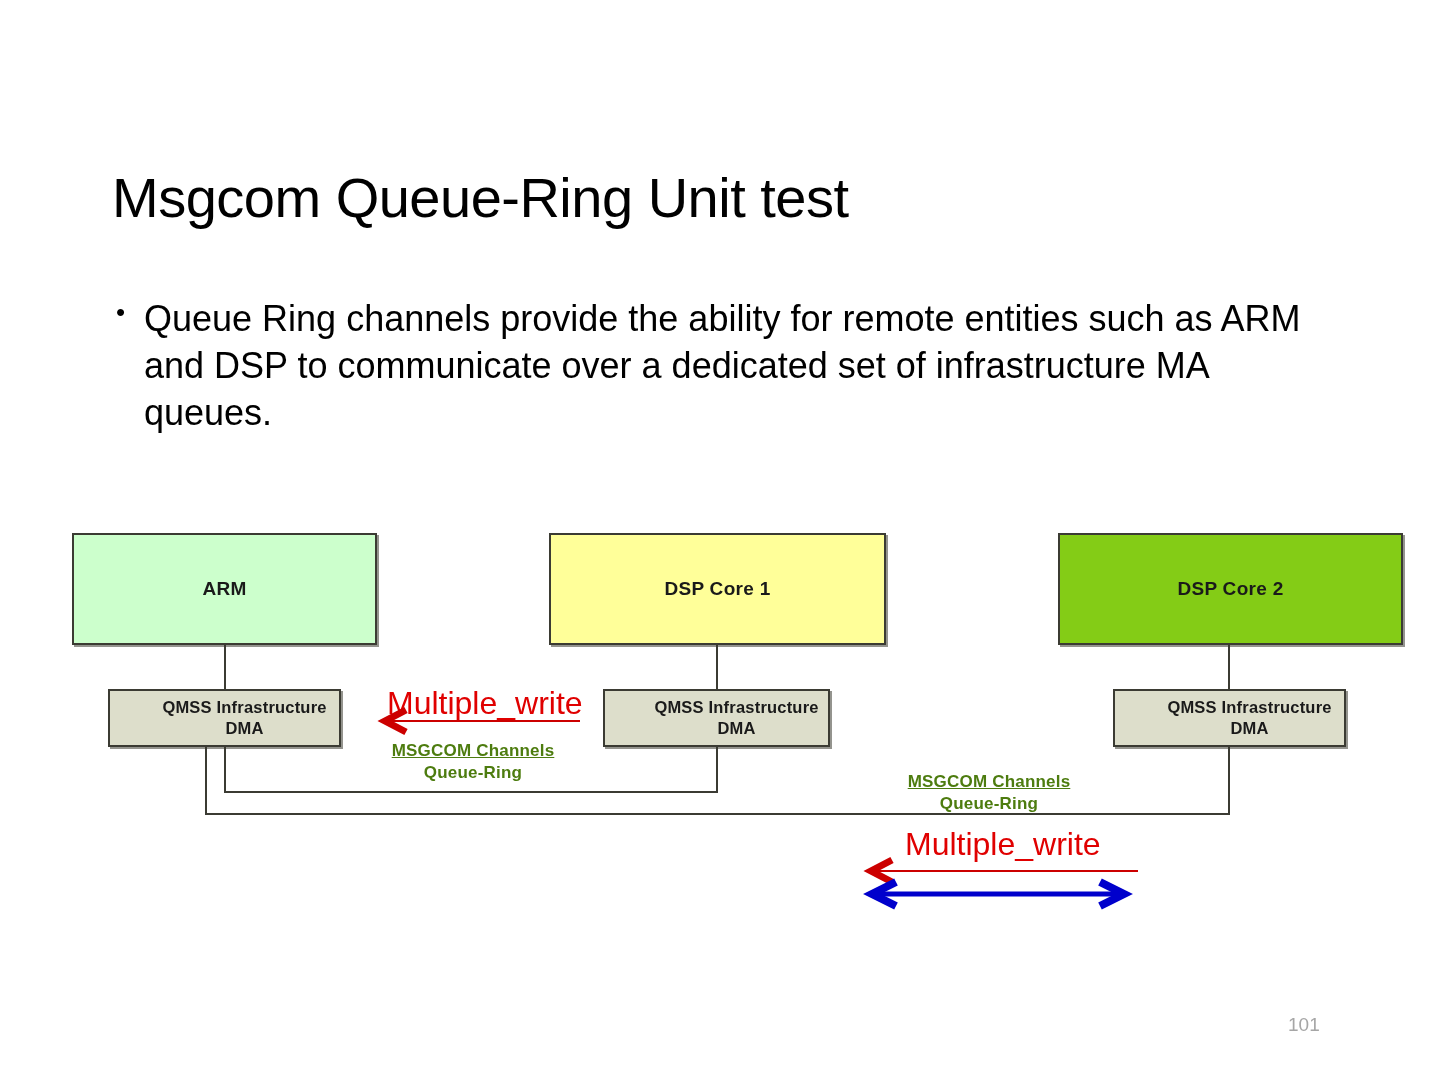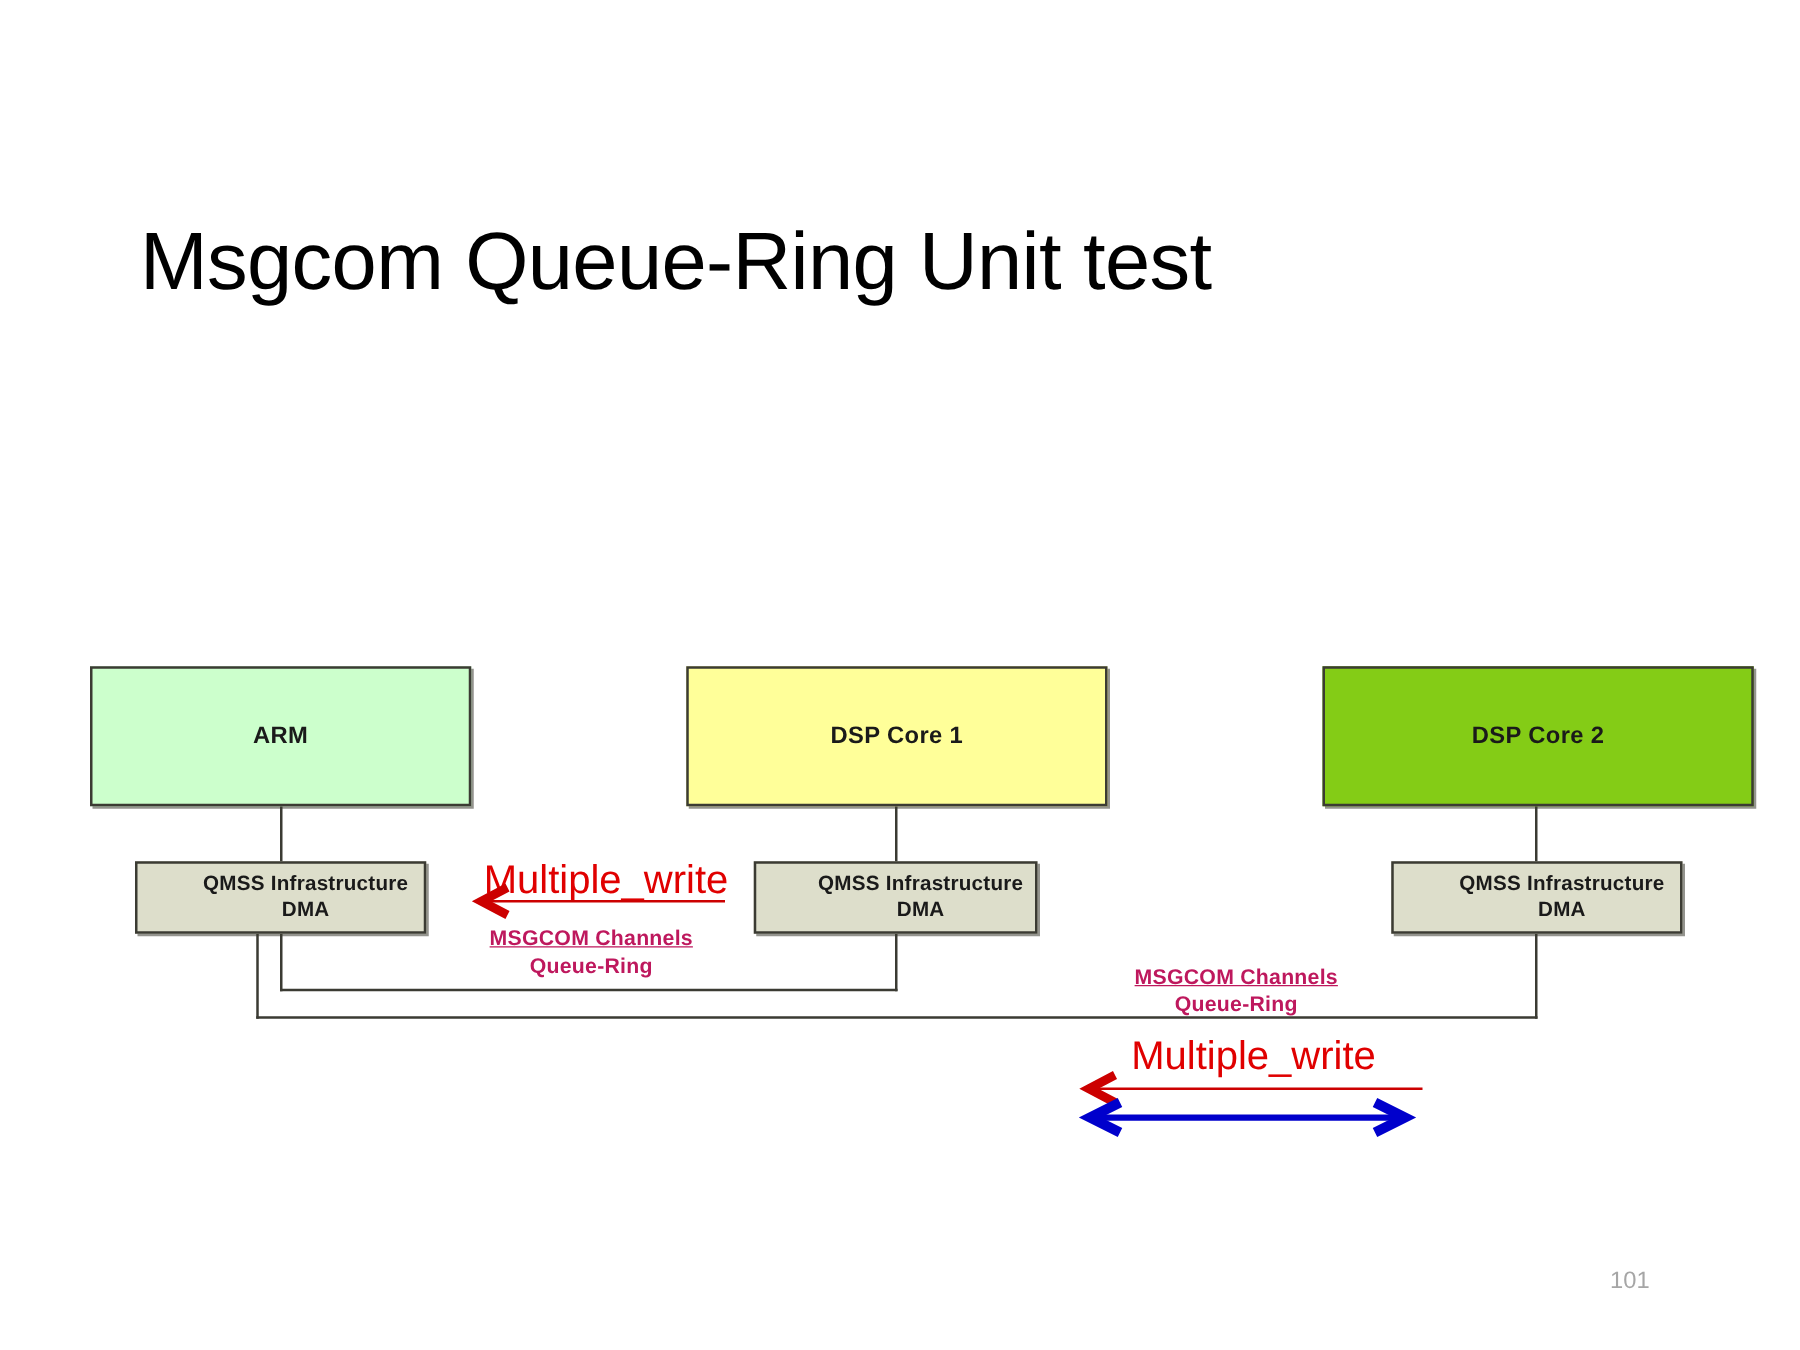--- a/index.html
+++ b/index.html
@@ -22,21 +22,21 @@
     width: 1440px;
     height: 1080px;
   }
 
   
   #slide-title {
     position: absolute;
     left: 112px;
     top: 128px;
     width: 1230px;
-    font-size: 65px;
+    font-size: 56px;
     font-weight: 400;
     line-height: 1.15;
     letter-spacing: -0.5px;
     color: #000000;
     white-space: nowrap;
   }
 
   
   #body-list {
     position: absolute;
@@ -115,21 +115,21 @@
     background: #3b3b33;
   }
   .ln-v { width: 2px; }
   .ln-h { height: 2px; }
 
   
   .cap {
     position: absolute;
     font-family: "Liberation Sans", sans-serif;
     font-weight: bold;
-    color: #be185d;
+    color: #4d7c0f;
     text-align: center;
     font-size: 17px;
     line-height: 1.3;
     letter-spacing: 0.2px;
     white-space: nowrap;
   }
   .cap .ul { text-decoration: underline; display: block; }
   .cap .pl { display: block; }
 
   #cap-left  { left: 373px; top: 740px; width: 200px; }
@@ -165,20 +165,23 @@
     font-family: "Liberation Sans", sans-serif;
   }
 </style>
 </head>
 <body>
 
 <div id="slide">
 
   <h1 id="slide-title">Msgcom Queue-Ring Unit test</h1>
 
+  <ul id="body-list">
+    <li>Queue Ring channels provide the ability for remote entities such as ARM and DSP to communicate over a dedicated set of infrastructure MA queues.</li>
+  </ul>
 
   <div id="diagram">
 
     <div class="ln ln-v" style="left:224px; top:645px; height:46px;"></div>
 
     <div class="ln ln-v" style="left:716px; top:645px; height:46px;"></div>
 
     <div class="ln ln-v" style="left:1228px; top:645px; height:46px;"></div>
 
     <div class="ln ln-v" style="left:224px; top:747px; height:46px;"></div>

